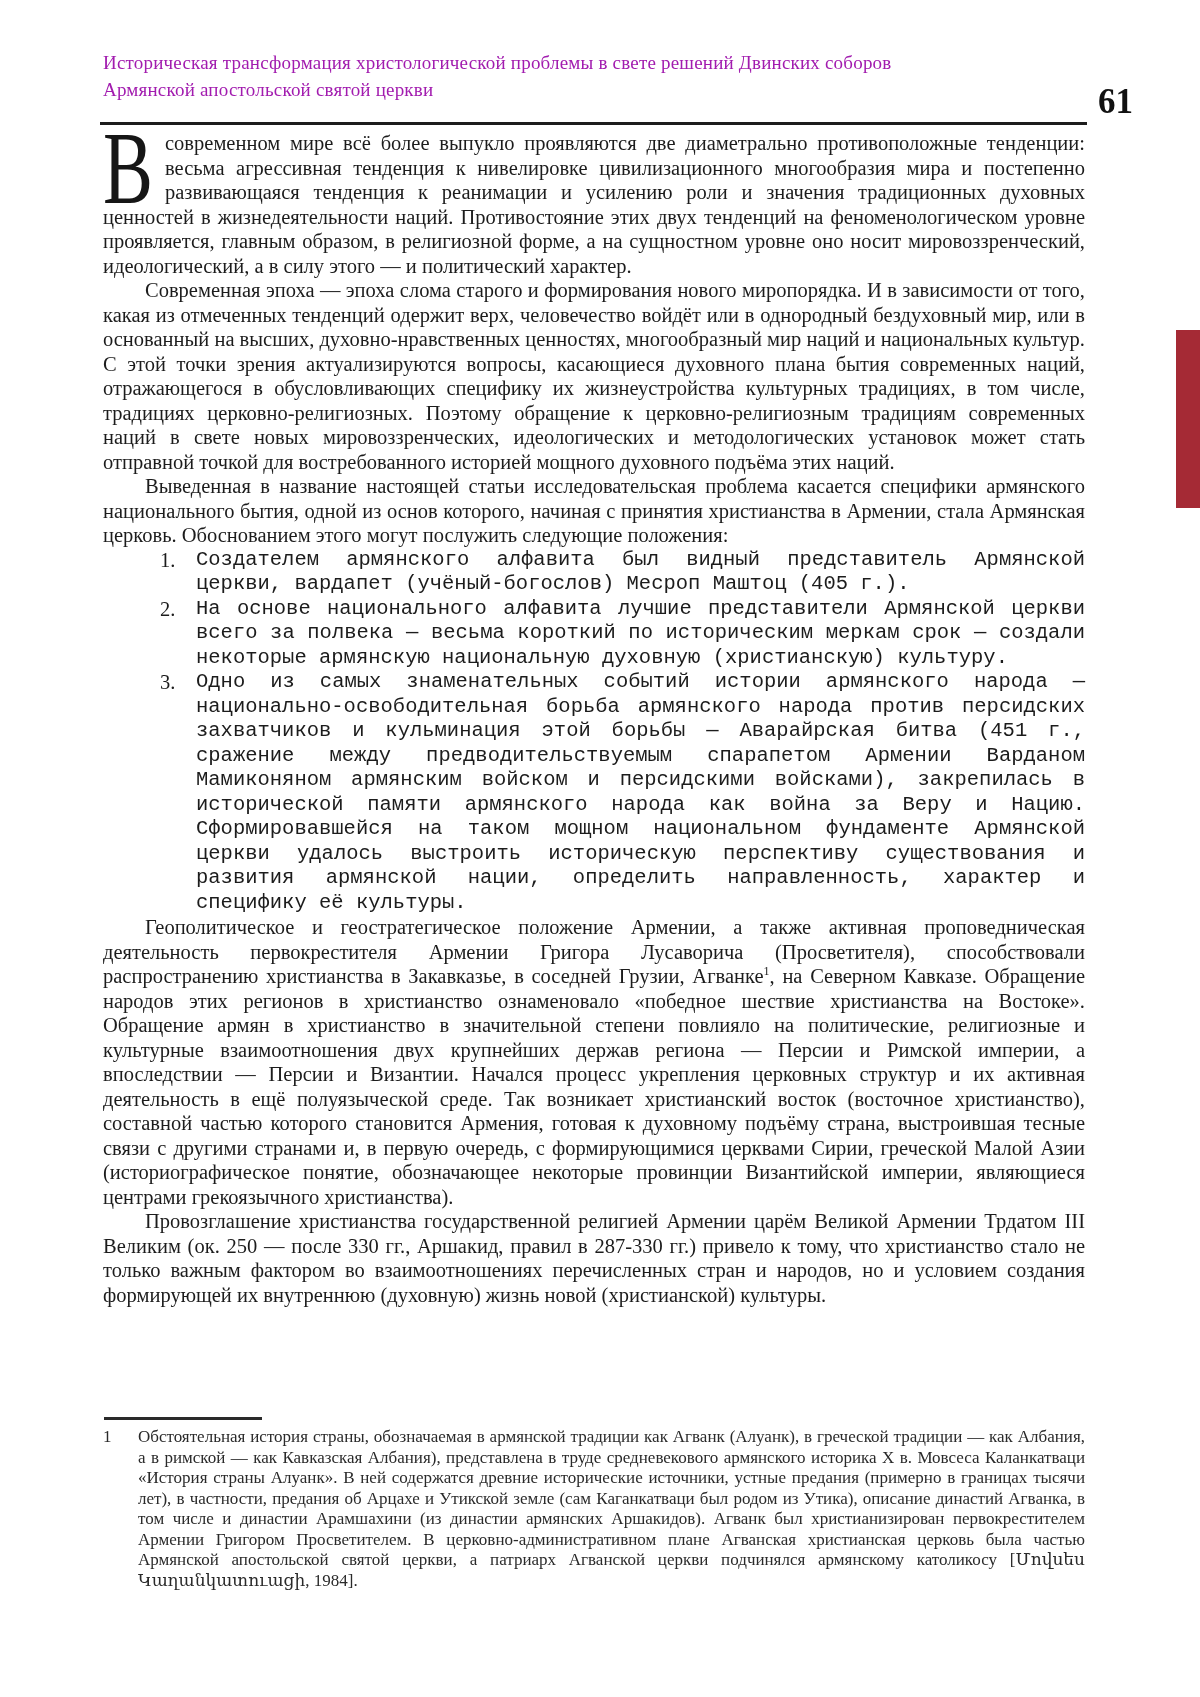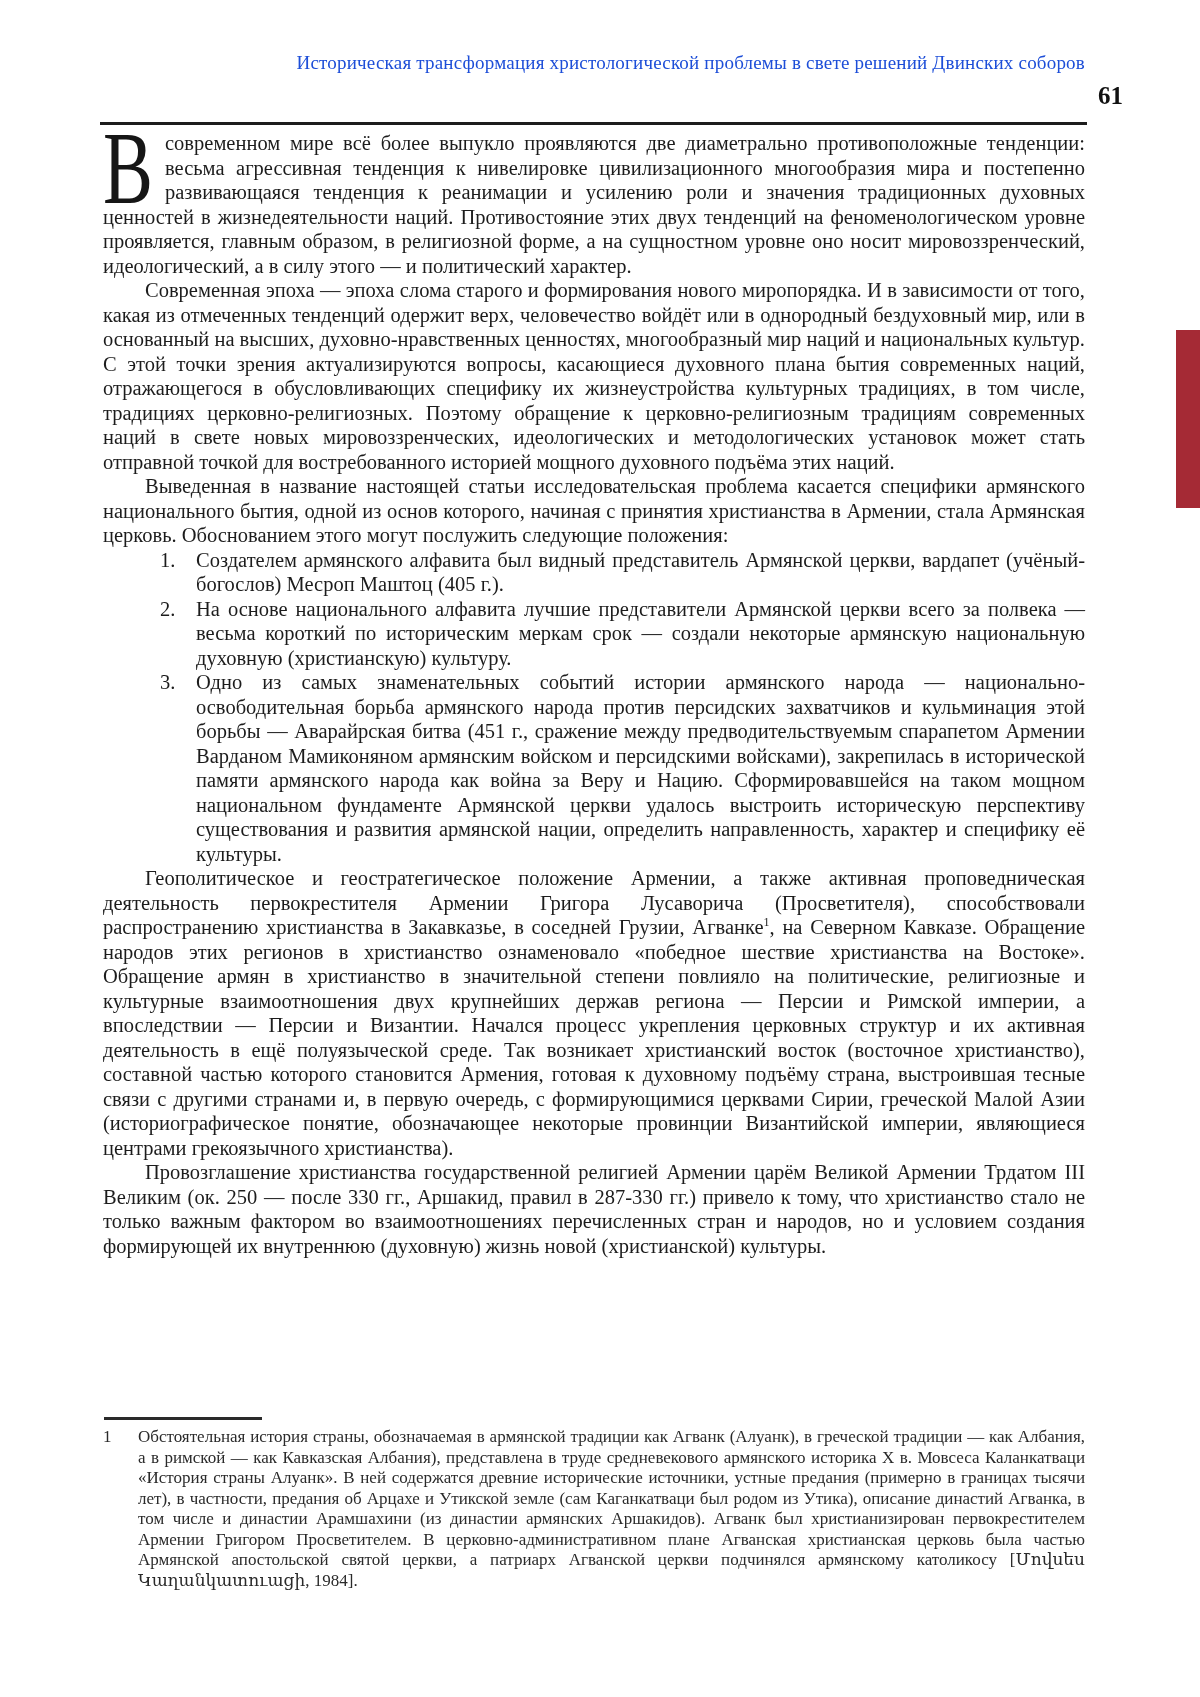--- a/index.html
+++ b/index.html
@@ -7,62 +7,63 @@
     width: 1200px; height: 1697px;
     background: #ffffff;
     font-family: "Liberation Serif", "DejaVu Serif", serif;
     color: #1c1c1c;
     position: relative;
     overflow: hidden;
   }
   .page { position: absolute; inset: 0; }
 
   
-  .header-line { position: absolute; left: 103px; width: 982px; text-align: right;
-    font-size: 19px; letter-spacing: 0.2px; color: #1d4ed8; }
+  .header-line { position: absolute; left: 103px; width: 982px; text-align: left;
+    font-size: 19px; letter-spacing: 0.2px; color: #a21caf; }
   .header-line1 { top: 52px; }
   .header-line2 { top: 79px; }
   .header-rule { position: absolute; left: 100px; top: 122px; width: 987px; height: 3px;
     background: #1c1c1c; }
   .page-number { position: absolute; left: 1098px; top: 82px; width: 80px;
-    font-size: 25px; font-weight: bold; color: #111; }
+    font-size: 35px; font-weight: bold; color: #111; }
 
   
   .bookmark-tab { position: absolute; left: 1176px; top: 330px; width: 24px; height: 178px; }
 
   
   .body-text { position: absolute; left: 103px; top: 131px; width: 982px;
     font-size: 20.5px; line-height: 24.5px; text-align: justify; }
   .body-text p { margin: 0; text-indent: 42px; }
   .body-text p.first { text-indent: 0; }
   .dropcap { float: left; display: inline-block; width: 52px; height: 72px;
     font-size: 104px; line-height: 72px; transform: scaleX(0.72);
     transform-origin: left center; margin: 1px 10px 0 0; color: #161616; }
   sup.fn-ref { font-size: 12px; line-height: 0; vertical-align: super; }
 
   
   .num-list { margin: 0; }
   .num-row { display: flex; }
   .num-row .num { width: 36px; flex: 0 0 36px; margin-left: 57px; text-align: left; }
-  .num-row .itm { flex: 1 1 auto; text-align: justify; }
+  .num-row .itm { flex: 1 1 auto; text-align: justify; font-family: Liberation Mono, monospace; }
 
   
   .footnote-rule { position: absolute; left: 104px; top: 1417px; width: 158px; height: 2.5px;
     background: #2a2a2a; }
   .footnote { position: absolute; left: 103px; top: 1427px; width: 982px;
     font-size: 17px; line-height: 20.5px; display: flex; color: #2a2a2a; }
   .footnote .fn-num { width: 35px; flex: 0 0 35px; }
   .footnote .fn-text { flex: 1 1 auto; text-align: justify; }
 </style>
 </head>
 <body>
 
 <div class="page">
 
   <div class="header-line header-line1">Историческая трансформация христологической проблемы в свете решений Двинских соборов</div>
+  <div class="header-line header-line2">Армянской апостольской святой церкви</div>
   <div class="header-rule"></div>
   <div class="page-number">61</div>
 
   <div class="bookmark-tab" style="background: rgb(165, 42, 53);"></div>
 
   <div class="body-text">
     <p class="first"><span class="dropcap">В</span><span>современном мире всё более выпукло проявляются две диаметрально противоположные тенденции: весьма агрессивная тенденция к нивелировке цивилизационного многообразия мира и постепенно развивающаяся тенденция к реанимации и усилению роли и значения традиционных духовных ценностей в жизнедеятельности наций. Противостояние этих двух тенденций на феноменологическом уровне проявляется, главным образом, в религиозной форме, а на сущностном уровне оно носит мировоззренческий, идеологический, а в силу этого — и политический характер.</span></p>
 
     <p>Современная эпоха — эпоха слома старого и формирования нового миропорядка. И в зависимости от того, какая из отмеченных тенденций одержит верх, человечество войдёт или в однородный бездуховный мир, или в основанный на высших, духовно-нравственных ценностях, многообразный мир наций и национальных культур. С этой точки зрения актуализируются вопросы, касающиеся духовного плана бытия современных наций, отражающегося в обусловливающих специфику их жизнеустройства культурных традициях, в том числе, традициях церковно-религиозных. Поэтому обращение к церковно-религиозным традициям современных наций в свете новых мировоззренческих, идеологических и методологических установок может стать отправной точкой для востребованного историей мощного духовного подъёма этих наций.</p>
 

